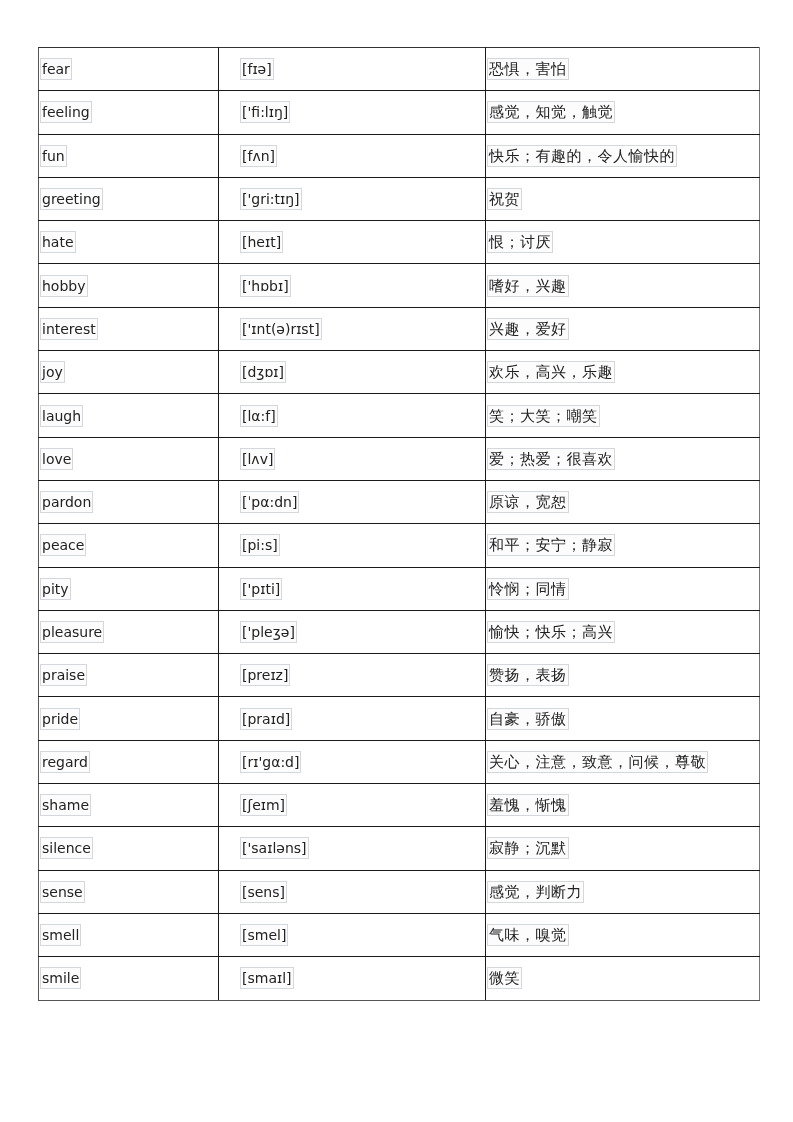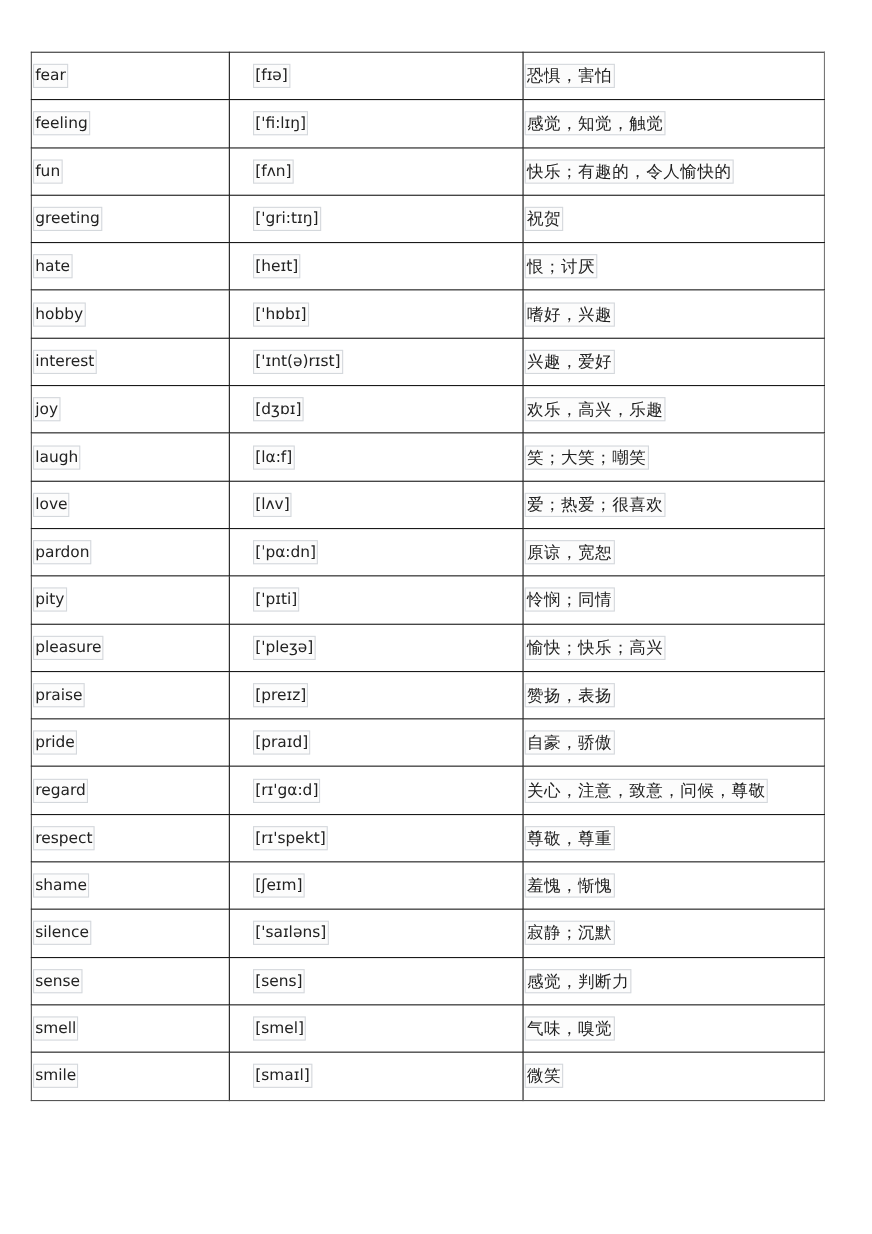--- a/index.html
+++ b/index.html
@@ -9,21 +9,21 @@
   }
   body {
     width: 793px;
     height: 1122px;
     position: relative;
     overflow: hidden;
     font-family: "DejaVu Sans", "Liberation Sans", sans-serif;
   }
   .vocab-table {
     position: absolute;
-    left: 28px;
+    left: 38px;
     top: 47px;
     width: 701px;
     border-collapse: collapse;
     table-layout: fixed;
     border-radius: 12px;
   }
   .vocab-table td {
     border: 1px solid #1a1a1a;
     height: 42.3px;
     padding: 0;
@@ -104,20 +104,25 @@
         <td class="col-word"><span class="cell-text">love</span></td>
         <td class="col-phon"><span class="cell-text">[lʌv]</span></td>
         <td class="col-mean"><span class="cell-text">爱；热爱；很喜欢</span></td>
       </tr>
       <tr>
         <td class="col-word"><span class="cell-text">pardon</span></td>
         <td class="col-phon"><span class="cell-text">[ˈpα:dn]</span></td>
         <td class="col-mean"><span class="cell-text">原谅，宽恕</span></td>
       </tr>
       <tr>
+        <td class="col-word"><span class="cell-text">peace</span></td>
+        <td class="col-phon"><span class="cell-text">[pi:s]</span></td>
+        <td class="col-mean"><span class="cell-text">和平；安宁；静寂</span></td>
+      </tr>
+      <tr>
         <td class="col-word"><span class="cell-text">pity</span></td>
         <td class="col-phon"><span class="cell-text">['pɪti]</span></td>
         <td class="col-mean"><span class="cell-text">怜悯；同情</span></td>
       </tr>
       <tr>
         <td class="col-word"><span class="cell-text">pleasure</span></td>
         <td class="col-phon"><span class="cell-text">['pleʒə]</span></td>
         <td class="col-mean"><span class="cell-text">愉快；快乐；高兴</span></td>
       </tr>
       <tr>
@@ -127,25 +132,20 @@
       </tr>
       <tr>
         <td class="col-word"><span class="cell-text">pride</span></td>
         <td class="col-phon"><span class="cell-text">[praɪd]</span></td>
         <td class="col-mean"><span class="cell-text">自豪，骄傲</span></td>
       </tr>
       <tr>
         <td class="col-word"><span class="cell-text">regard</span></td>
         <td class="col-phon"><span class="cell-text">[rɪ'gα:d]</span></td>
         <td class="col-mean"><span class="cell-text">关心，注意，致意，问候，尊敬</span></td>
-      </tr>
-      <tr>
-        <td class="col-word"><span class="cell-text">respect</span></td>
-        <td class="col-phon"><span class="cell-text">[rɪ'spekt]</span></td>
-        <td class="col-mean"><span class="cell-text">尊敬，尊重</span></td>
       </tr>
       <tr>
         <td class="col-word"><span class="cell-text">shame</span></td>
         <td class="col-phon"><span class="cell-text">[ʃeɪm]</span></td>
         <td class="col-mean"><span class="cell-text">羞愧，惭愧</span></td>
       </tr>
       <tr>
         <td class="col-word"><span class="cell-text">silence</span></td>
         <td class="col-phon"><span class="cell-text">['saɪləns]</span></td>
         <td class="col-mean"><span class="cell-text">寂静；沉默</span></td>

